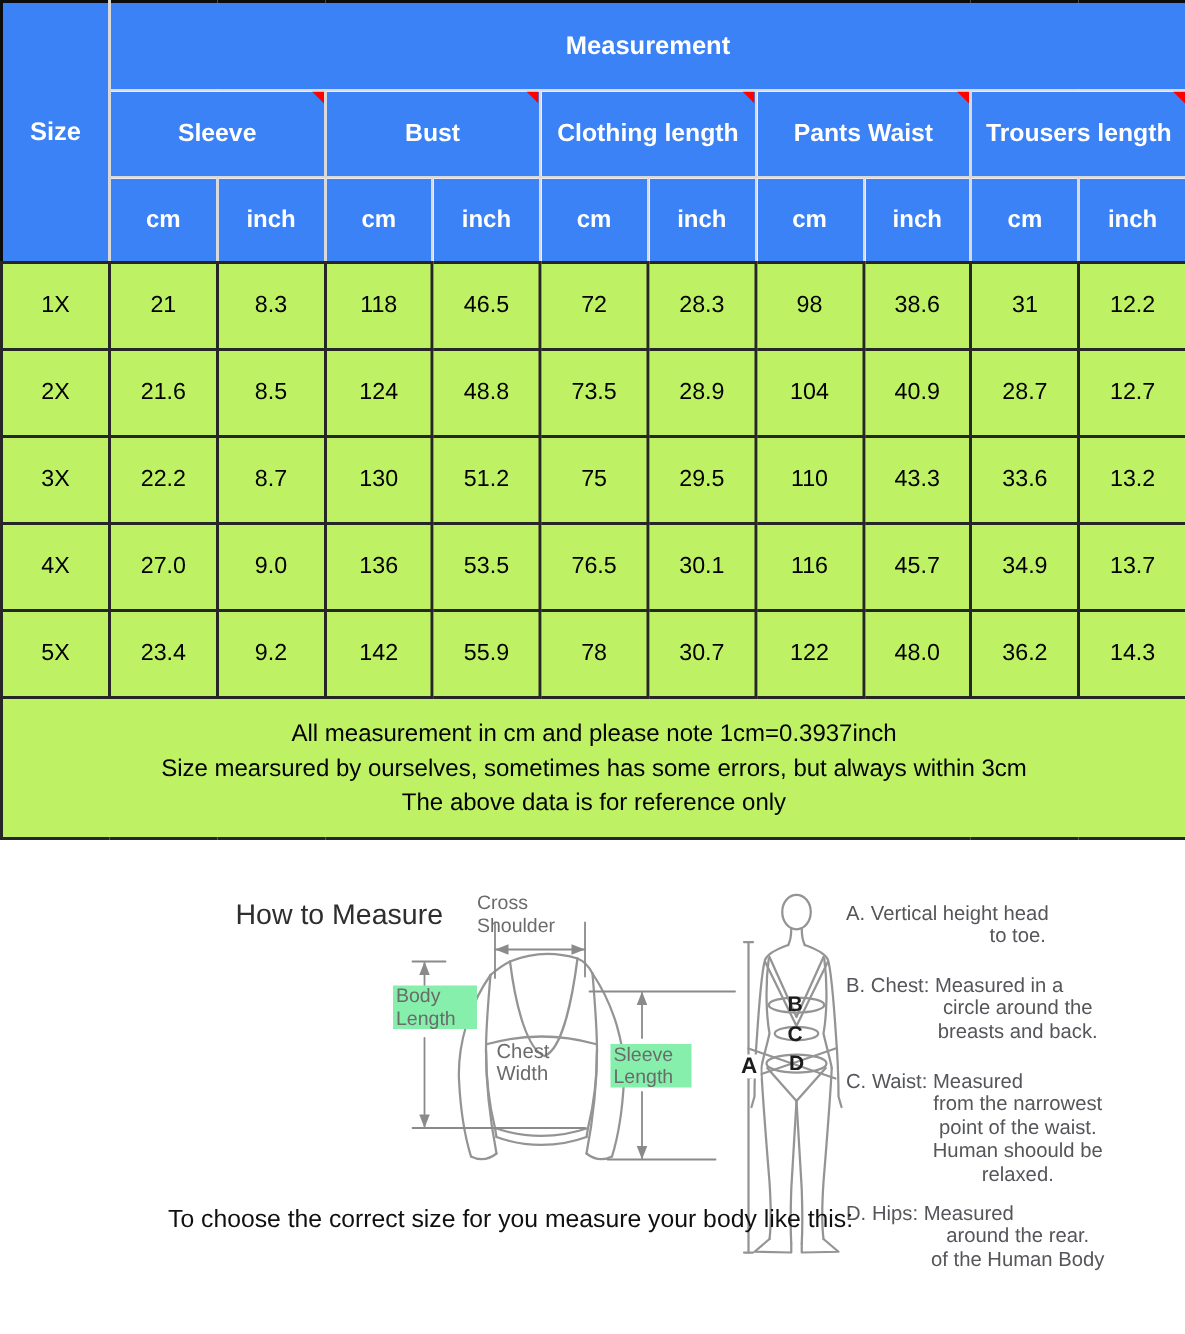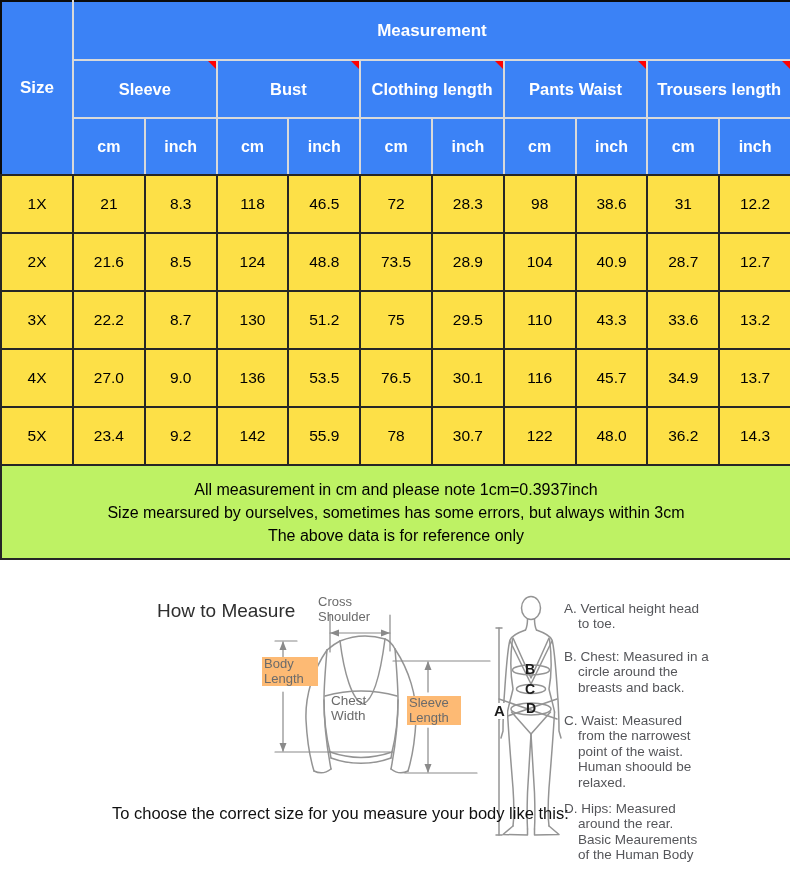--- a/index.html
+++ b/index.html
@@ -22,38 +22,38 @@
   tr.hr2 { height:58px; }
   tr.hr3 { height:57px; }
   tr.drow { height:58px; }
 
   
   .tri { position:absolute; top:0; right:0; width:0; height:0;
          border-style:solid; border-width:0 8px 8px 0;
          border-color:transparent #ff0000 transparent transparent; }
 
   
-  .dcell { background:#fde047; color:#000000; font-size:15.5px; border:2px solid #262626; }
+  .dcell { background:#bef264; color:#000000; font-size:15.5px; border:2px solid #262626; }
 
   
   td.notes { background:#bef264; border:2px solid #262626; height:80px; padding:6px 4px; }
   .note-line { font-size:16px; color:#000; line-height:23px; text-align:center; }
 
   
   .howto-title { position:absolute; left:157px; top:600px; font-size:19px; color:#2e2e2e; }
   .caption { position:absolute; left:112px; top:804px; font-size:16.5px; color:#101010; }
 
   .glabel { position:absolute; color:#6b6b6b; font-size:13px; line-height:14.5px; text-align:left; }
-  .glabel.bg { background:#fdba74; padding:0 2px; }
+  .glabel.bg { background:#86efac; padding:0 2px; }
 
   .marker { position:absolute; font-weight:bold; font-size:14px; color:#1c1c1c; line-height:16px; }
   .marker.bg { background:#ffffff; padding:0 2px; }
 
   .ann { position:absolute; left:564px; width:215px; color:#55565a; font-size:13.5px; line-height:15.4px; }
-  .ann .cont { padding-left:14px; }
+  .ann .cont { padding-left:14px;text-align:center; }
 
   svg.diag { position:absolute; }
   svg.diag path, svg.diag ellipse, svg.diag line, svg.diag polyline
       { fill:none; stroke:#949494; stroke-width:1.5; stroke-linecap:round; stroke-linejoin:round; }
   svg.diag polygon { fill:#8a8a8a; stroke:none; }
   svg.diag .thin { stroke-width:1.2; stroke:#8a8a8a; }
 </style>
 </head>
 <body>
 
@@ -287,19 +287,18 @@
   <div class="ann" style="top:713px;">
     <div>C. Waist: Measured</div>
     <div class="cont">from the narrowest</div>
     <div class="cont">point of the waist.</div>
     <div class="cont">Human shoould be</div>
     <div class="cont">relaxed.</div>
   </div>
   <div class="ann" style="top:801px;">
     <div>D. Hips: Measured</div>
     <div class="cont">around the rear.</div>
-    <div class="cont">Basic Meaurements</div>
     <div class="cont">of the Human Body</div>
   </div>
 
   <div class="caption">To choose the correct size for you measure your body like this:</div>
 
 </div>
 
 </body></html>

